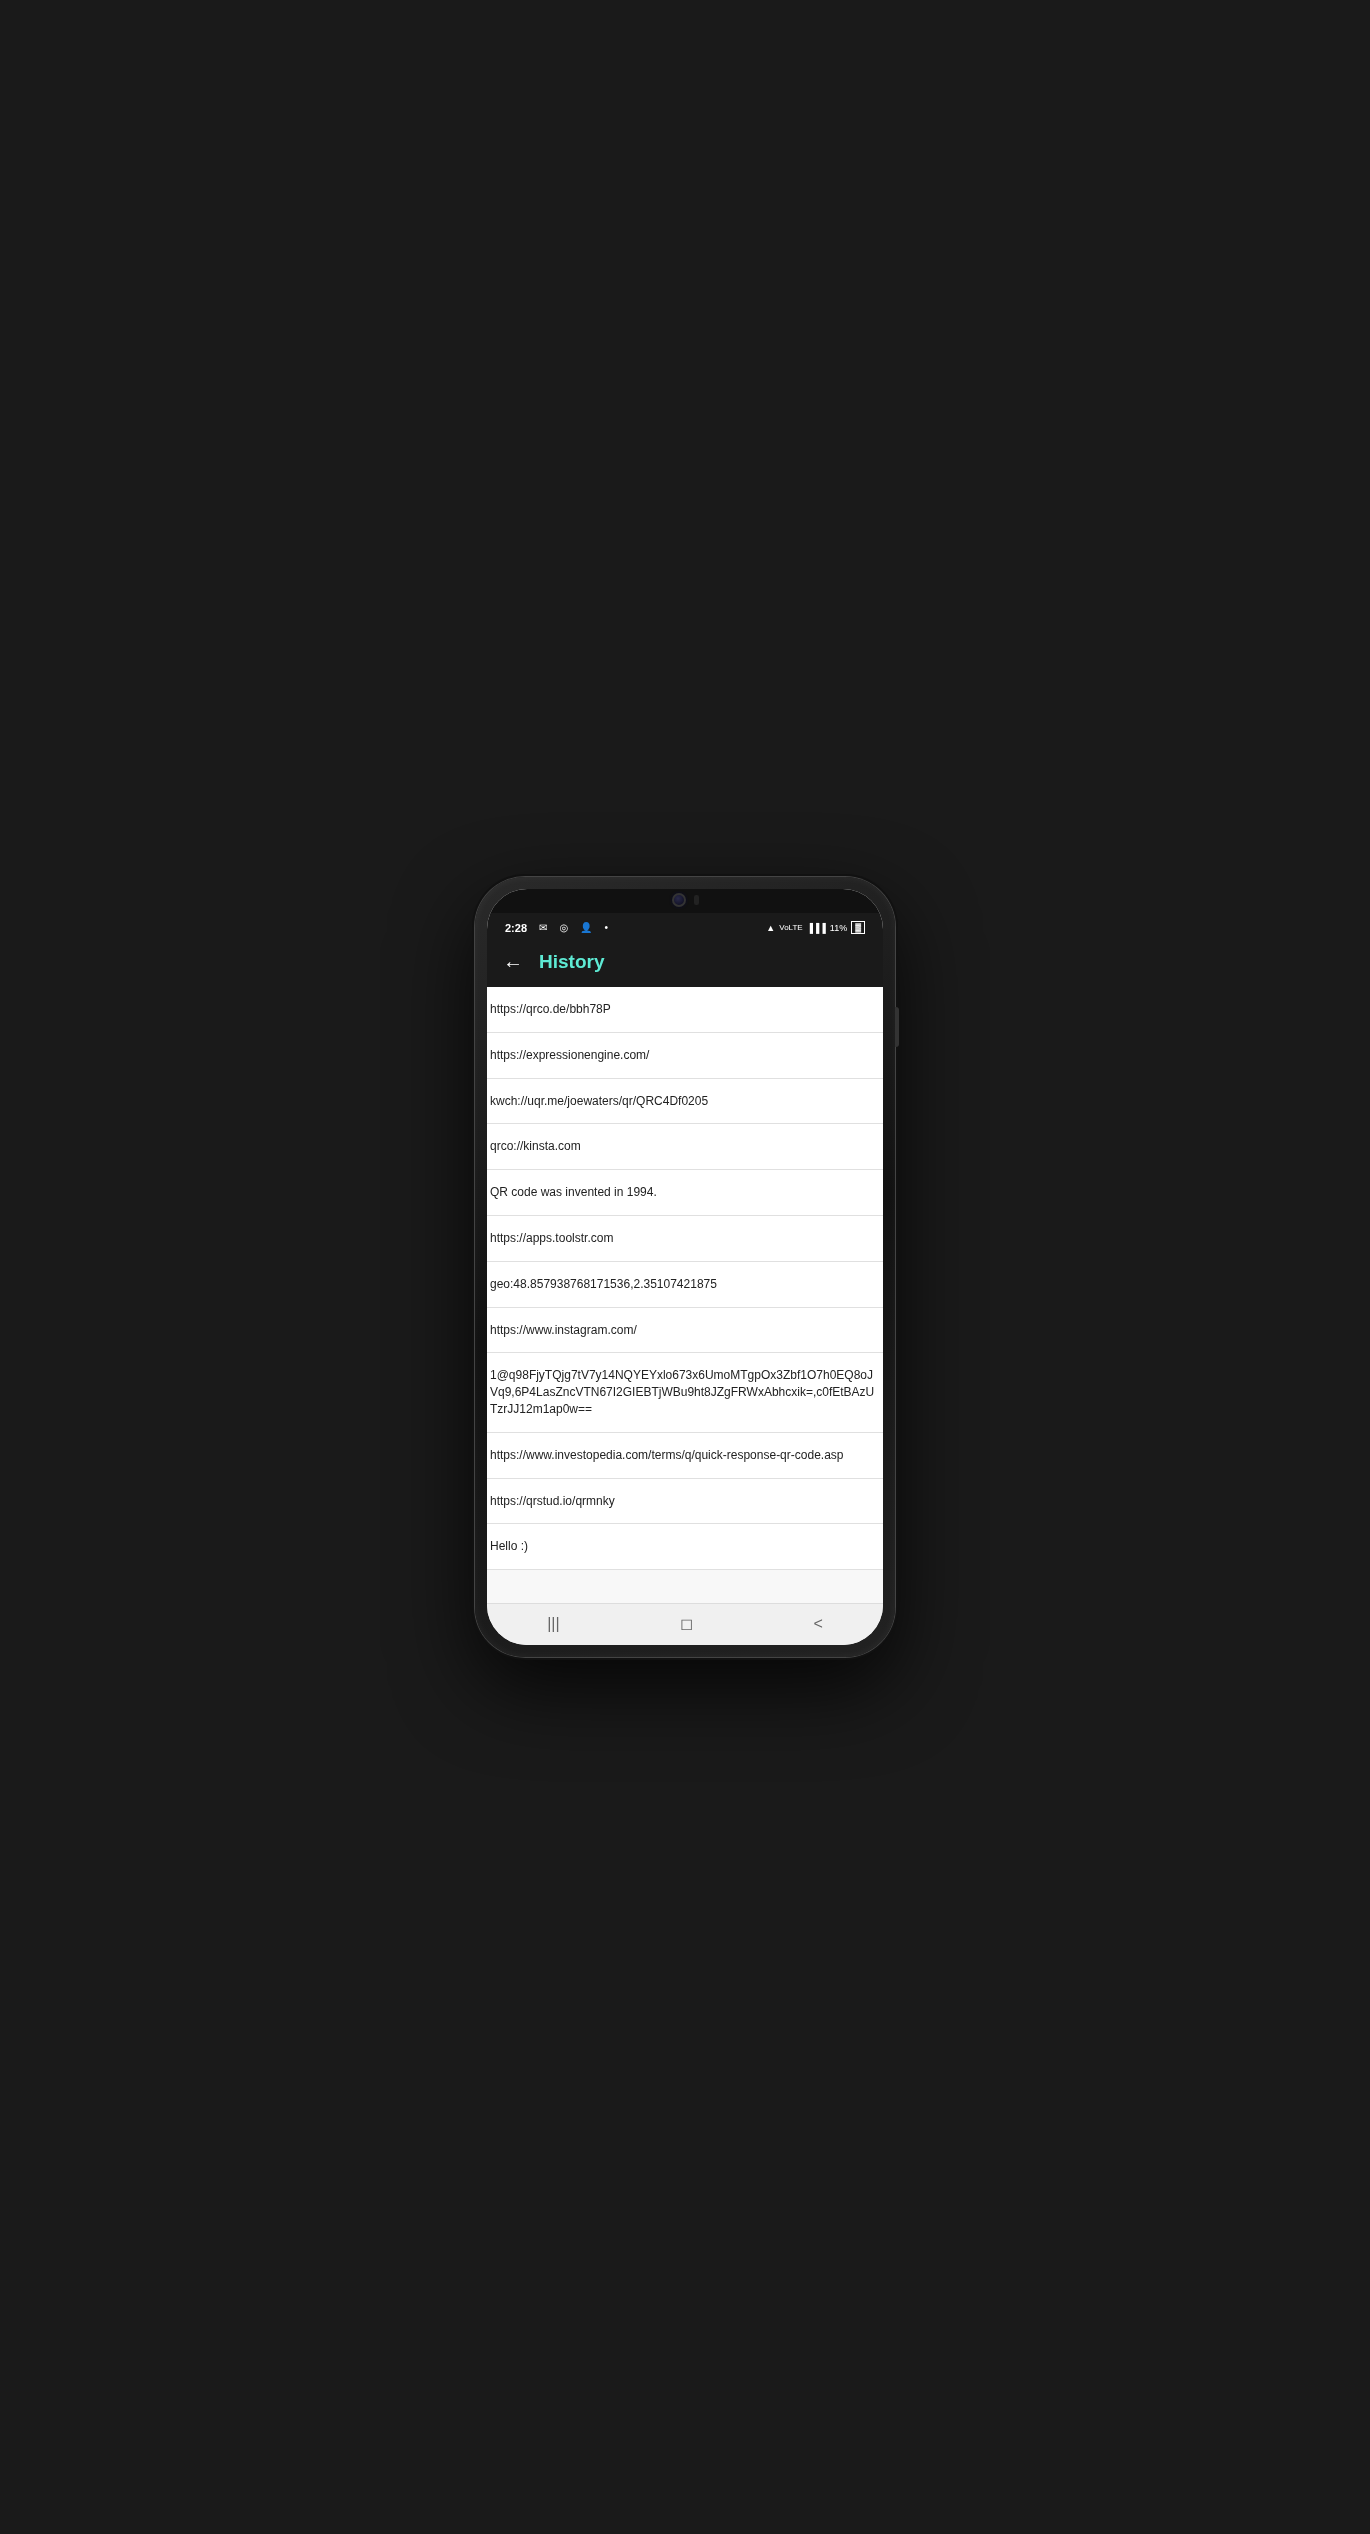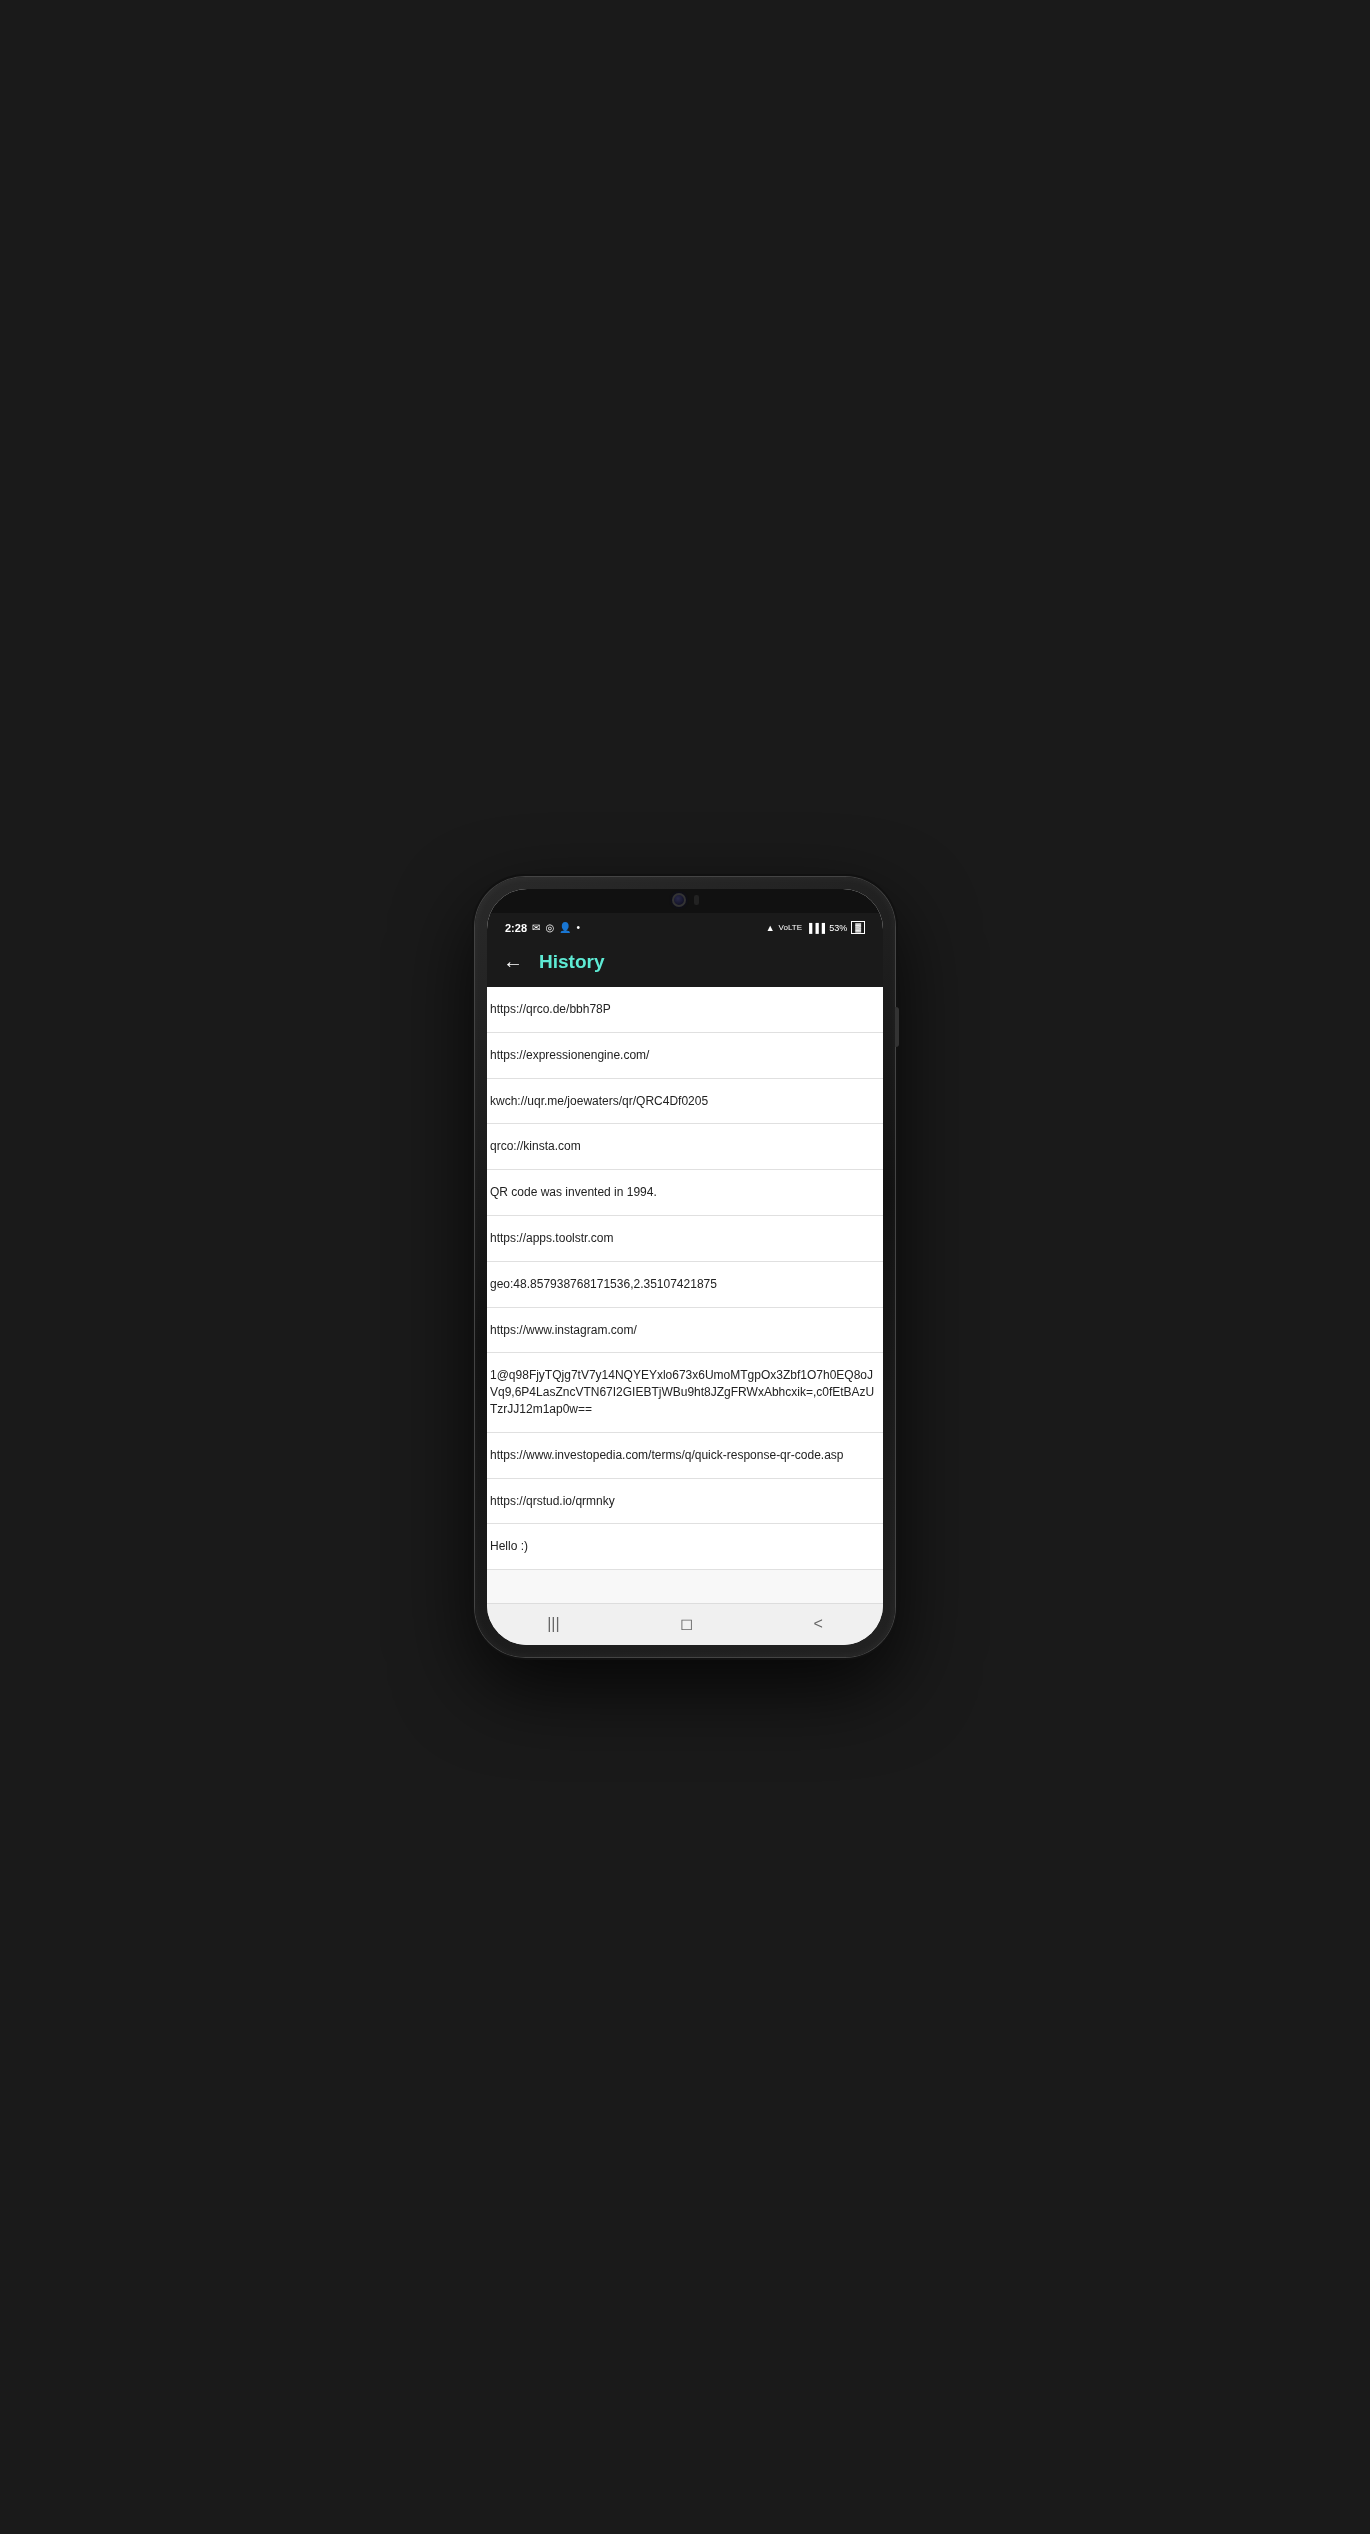--- a/index.html
+++ b/index.html
@@ -57,21 +57,21 @@
       justify-content: space-between;
       align-items: center;
       padding: 8px 18px 6px;
       font-size: 10px;
       flex-shrink: 0;
     }
 
     .status-left {
       display: flex;
       align-items: center;
-      gap: 5px;
+      gap: 12px;
     }
 
     .status-time {
       font-weight: bold;
       font-size: 11px;
     }
 
     .status-right {
       display: flex;
       align-items: center;
@@ -194,21 +194,21 @@
         <span class="status-time">2:28</span>
         <span>✉</span>
         <span>◎</span>
         <span>👤</span>
         <span>•</span>
       </div>
       <div class="status-right">
         <span>▲</span>
         <span style="font-size:8px;">VoLTE</span>
         <span>▐▐▐</span>
-        <span>53%</span>
+        <span>11%</span>
         <span style="border:1px solid white; padding:1px 3px; font-size:8px;">▓</span>
       </div>
     </div>
 
     <div class="app-header">
       <span class="back-arrow">←</span>
       <span class="header-title">History</span>
     </div>
 
     <div class="history-list">

